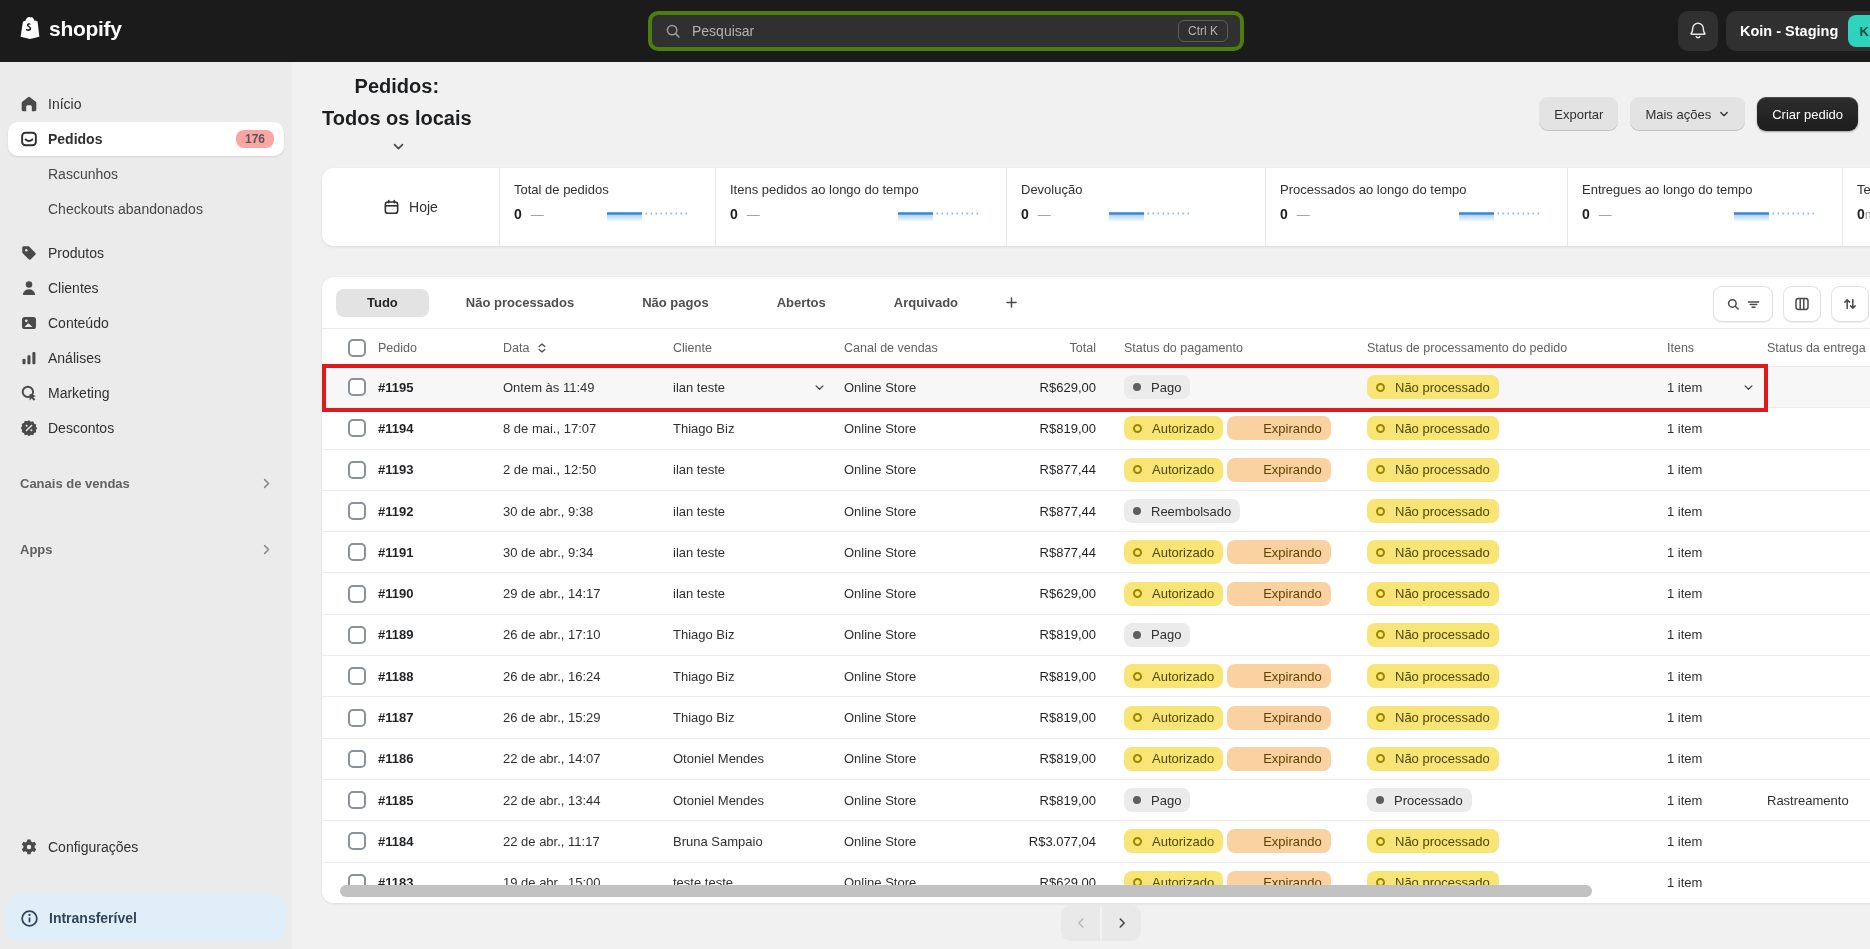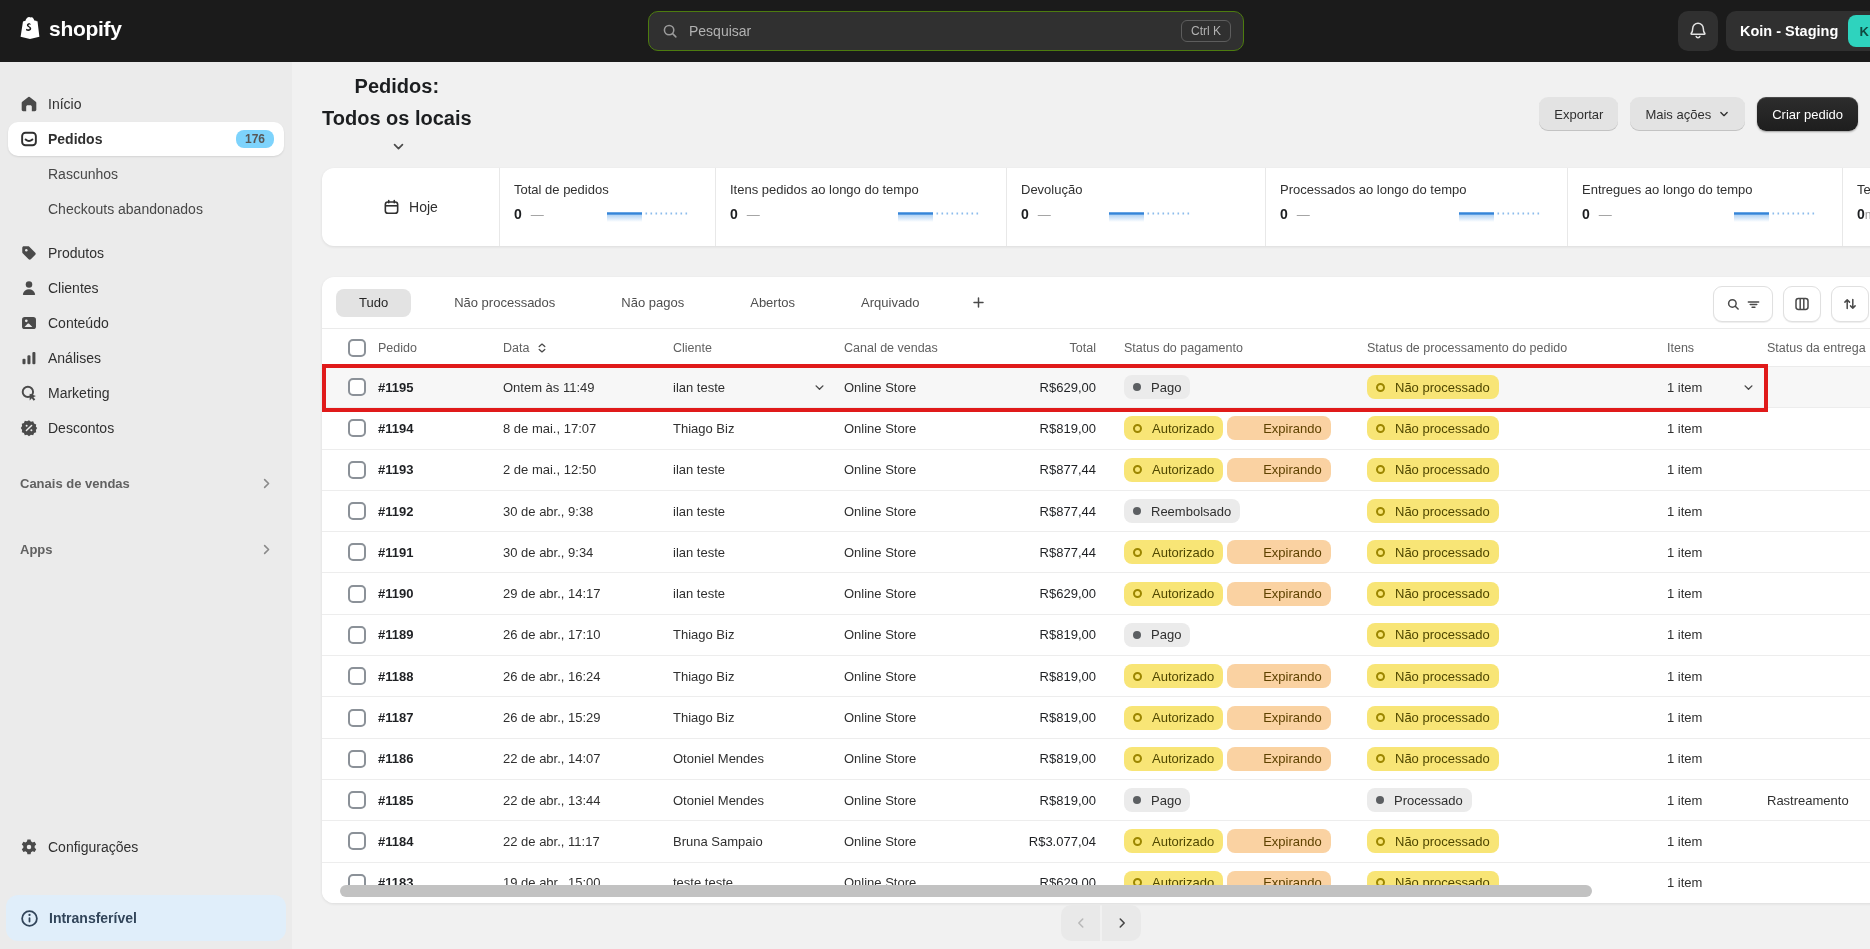--- a/index.html
+++ b/index.html
@@ -3,37 +3,37 @@
 <meta charset="utf-8">
 <style>
   html,body{margin:0;padding:0;}
   body{width:1870px;height:949px;overflow:hidden;font-family:"Liberation Sans",sans-serif;background:#f1f1f1;}
   .screen{position:relative;width:1870px;height:949px;overflow:hidden;}
 
   
   .topbar{position:absolute;left:0;top:0;width:100%;height:62px;background:#1b1b1b;z-index:50;}
   .logo{position:absolute;left:18px;top:16px;display:flex;align-items:center;gap:7px;}
   .logo-text{font-size:21px;font-weight:700;color:#fff;letter-spacing:-.3px;}
-  .search{position:absolute;left:648px;top:11px;width:596px;height:40px;background:#303030;border:1px solid #4d7c0f;border-radius:10px;display:flex;align-items:center;padding:0 12px;box-sizing:border-box;gap:10px;cursor:text;}
+  .search{position:absolute;left:648px;top:11px;width:596px;height:40px;background:#303030;border:4px solid #4d7c0f;border-radius:10px;display:flex;align-items:center;padding:0 12px;box-sizing:border-box;gap:10px;cursor:text;}
   .search-ph{color:#b2b2b2;font-size:14px;flex:1;}
   .kbd{color:#b2b2b2;font-size:12px;border:1px solid #5d5d5d;border-radius:6px;padding:3px 9px;}
   .bell-btn{position:absolute;left:1678px;top:11px;width:40px;height:40px;border-radius:10px;background:#303030;border:none;display:flex;align-items:center;justify-content:center;cursor:pointer;}
   .store-btn{position:absolute;left:1726px;top:11px;height:40px;border-radius:10px;background:#303030;display:flex;align-items:center;padding:0 4px 0 14px;gap:10px;cursor:pointer;}
   .store-name{color:#fff;font-size:14.5px;font-weight:700;white-space:nowrap;}
   .avatar{width:32px;height:32px;border-radius:8px;background:#2ed3be;color:#0f4a40;font-weight:700;font-size:13px;display:flex;align-items:center;justify-content:center;flex:none;}
 
   
   .sidebar{position:absolute;left:0;top:62px;width:292px;height:887px;background:#ebebeb;z-index:40;}
   .side-nav{padding-top:25px;}
   .sitem{display:flex;align-items:center;height:34px;margin:0 8px 1px;border-radius:10px;padding:0 10px 0 12px;font-size:14px;color:#303030;font-weight:500;cursor:pointer;box-sizing:border-box;}
   .sitem .sicon{width:18px;height:18px;margin-right:10px;display:flex;flex:none;}
   .sitem.active{background:#fff;font-weight:700;box-shadow:0 1px 2px rgba(0,0,0,.1);}
   .sitem.indent{padding-left:40px;color:#474747;}
   .sitem.gap{margin-top:10px;}
-  .badge-count{margin-left:auto;background:#7dd3fc;color:#575757;font-size:12px;font-weight:600;padding:2px 9px;border-radius:8px;}
+  .badge-count{margin-left:auto;background:#fca5a5;color:#575757;font-size:12px;font-weight:600;padding:2px 9px;border-radius:8px;}
   .ssection{display:flex;align-items:center;height:30px;margin:23px 8px 0;padding:0 10px 0 12px;font-size:13px;font-weight:700;color:#616161;cursor:pointer;}
   .ssection.second{margin-top:36px;}
   .ssection .chev-r{margin-left:auto;display:flex;}
   .side-bottom{position:absolute;left:0;right:0;bottom:8px;}
   .settings-item{margin-bottom:31px;}
   .banner{margin:0 6px;height:46px;border-radius:12px;background:#e0eefa;display:flex;align-items:center;padding:0 14px;gap:10px;color:#32455a;font-size:14px;font-weight:600;cursor:pointer;}
 
   
   .main{position:absolute;left:292px;top:62px;width:1578px;height:887px;background:#f1f1f1;overflow:hidden;}
   .page-head{position:absolute;left:30px;top:34px;width:1536px;height:36px;display:flex;align-items:center;}
@@ -51,21 +51,21 @@
   .m-label{font-size:13px;color:#303030;margin-bottom:9px;white-space:nowrap;}
   .m-row{display:flex;align-items:center;}
   .m-value{font-size:14px;font-weight:700;color:#1c1e20;}
   .m-dash{color:#9a9a9a;margin-left:9px;font-size:13px;}
   .m-unit{color:#9a9a9a;margin-left:0;font-size:13px;}
   .spark{margin-left:auto;margin-right:26px;flex:none;}
 
   
   .tcard{position:absolute;left:30px;top:215px;width:1645px;height:626px;background:#fff;border-radius:12px;box-shadow:0 1px 3px rgba(0,0,0,.09);overflow:hidden;}
   .tabs{height:52px;display:flex;align-items:center;padding:0 14px;border-bottom:1px solid #ebebeb;box-sizing:border-box;position:relative;}
-  .tab{height:28px;padding:0 23px;border-radius:8px;display:flex;align-items:center;font-size:13px;font-weight:400;color:#4f4f4f;margin-right:20px;cursor:pointer;white-space:nowrap;}
+  .tab{height:28px;padding:0 31px;border-radius:8px;display:flex;align-items:center;font-size:13px;font-weight:700;color:#4f4f4f;margin-right:6px;cursor:pointer;white-space:nowrap;}
   .tab.active{background:#e3e3e3;color:#262626;}
   .tab-plus{width:28px;height:28px;border-radius:8px;display:flex;align-items:center;justify-content:center;margin-left:2px;cursor:pointer;}
   .tabs-icons{position:absolute;left:1391px;top:9px;display:flex;gap:10px;}
   .icon-btn{height:34px;border-radius:9px;background:#fff;border:1px solid #e0e0e0;box-shadow:0 1px 1px rgba(0,0,0,.07);display:flex;align-items:center;justify-content:center;gap:5px;cursor:pointer;}
   .icon-btn.w2{width:58px;}
   .icon-btn.w1{width:36px;}
 
   .thead{height:38px;display:flex;align-items:center;font-size:12.5px;font-weight:500;color:#616161;border-bottom:1px solid #ebebeb;box-sizing:border-box;}
   .trow{height:41.3px;display:flex;align-items:center;font-size:13px;color:#303030;border-bottom:1px solid #ededed;box-sizing:border-box;background:#fff;}
   .trow.hl{background:#f7f7f7;}

